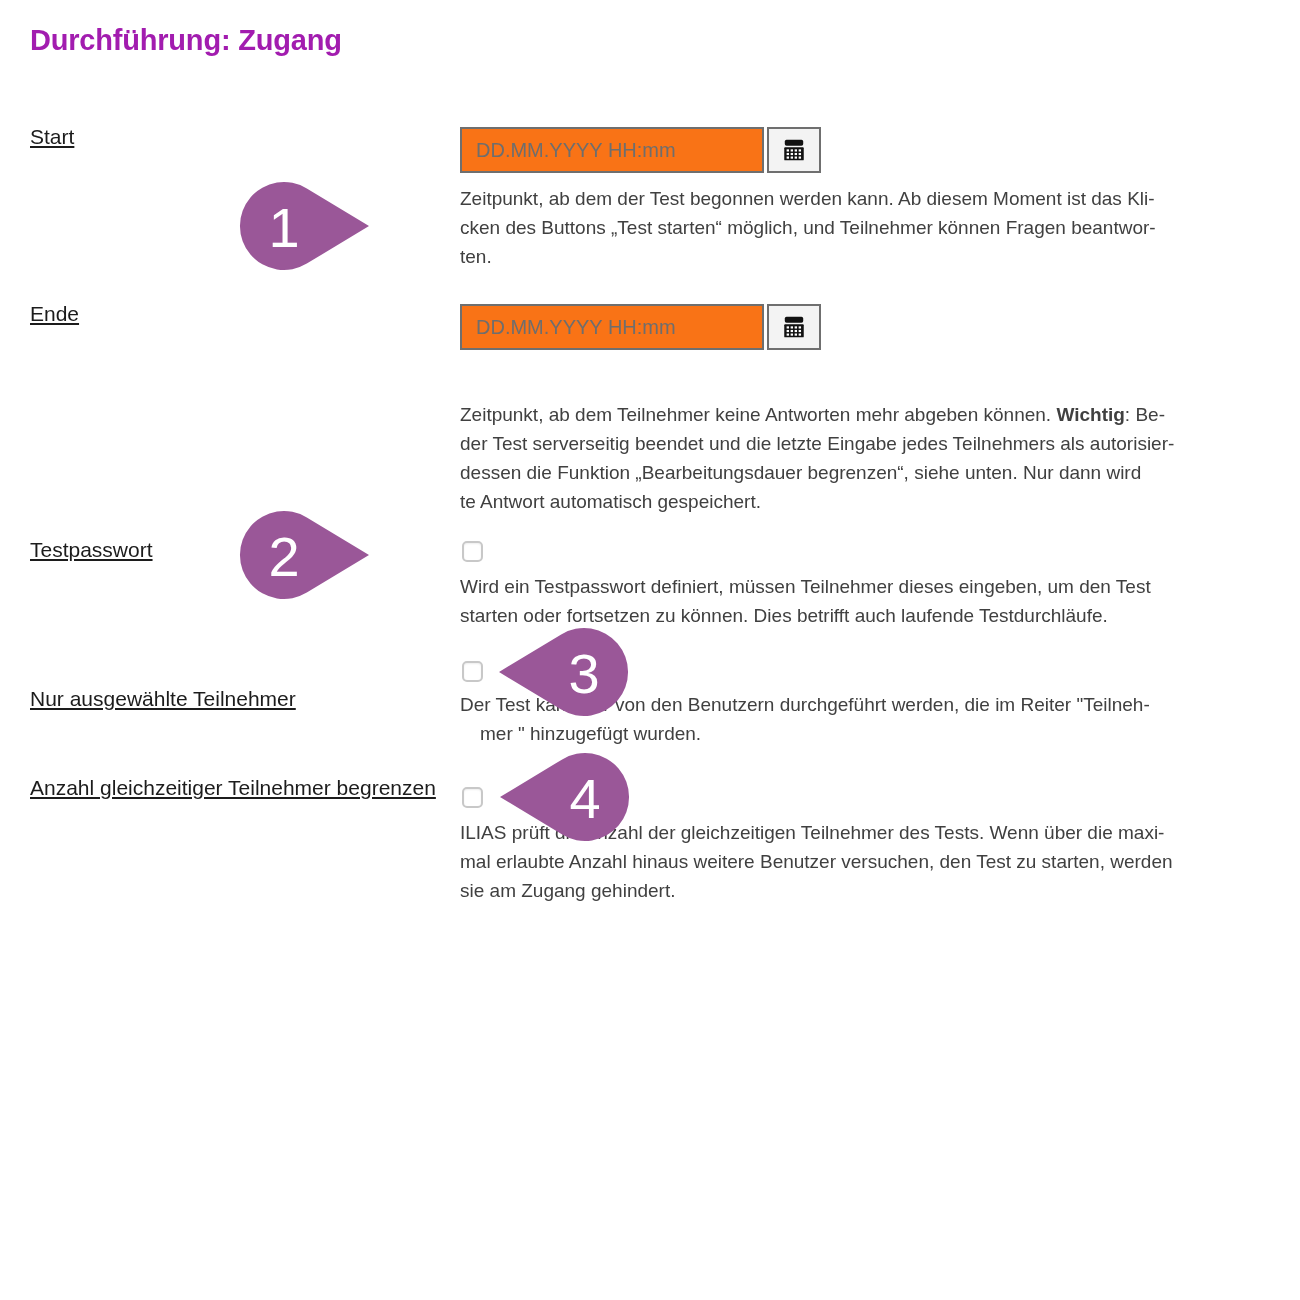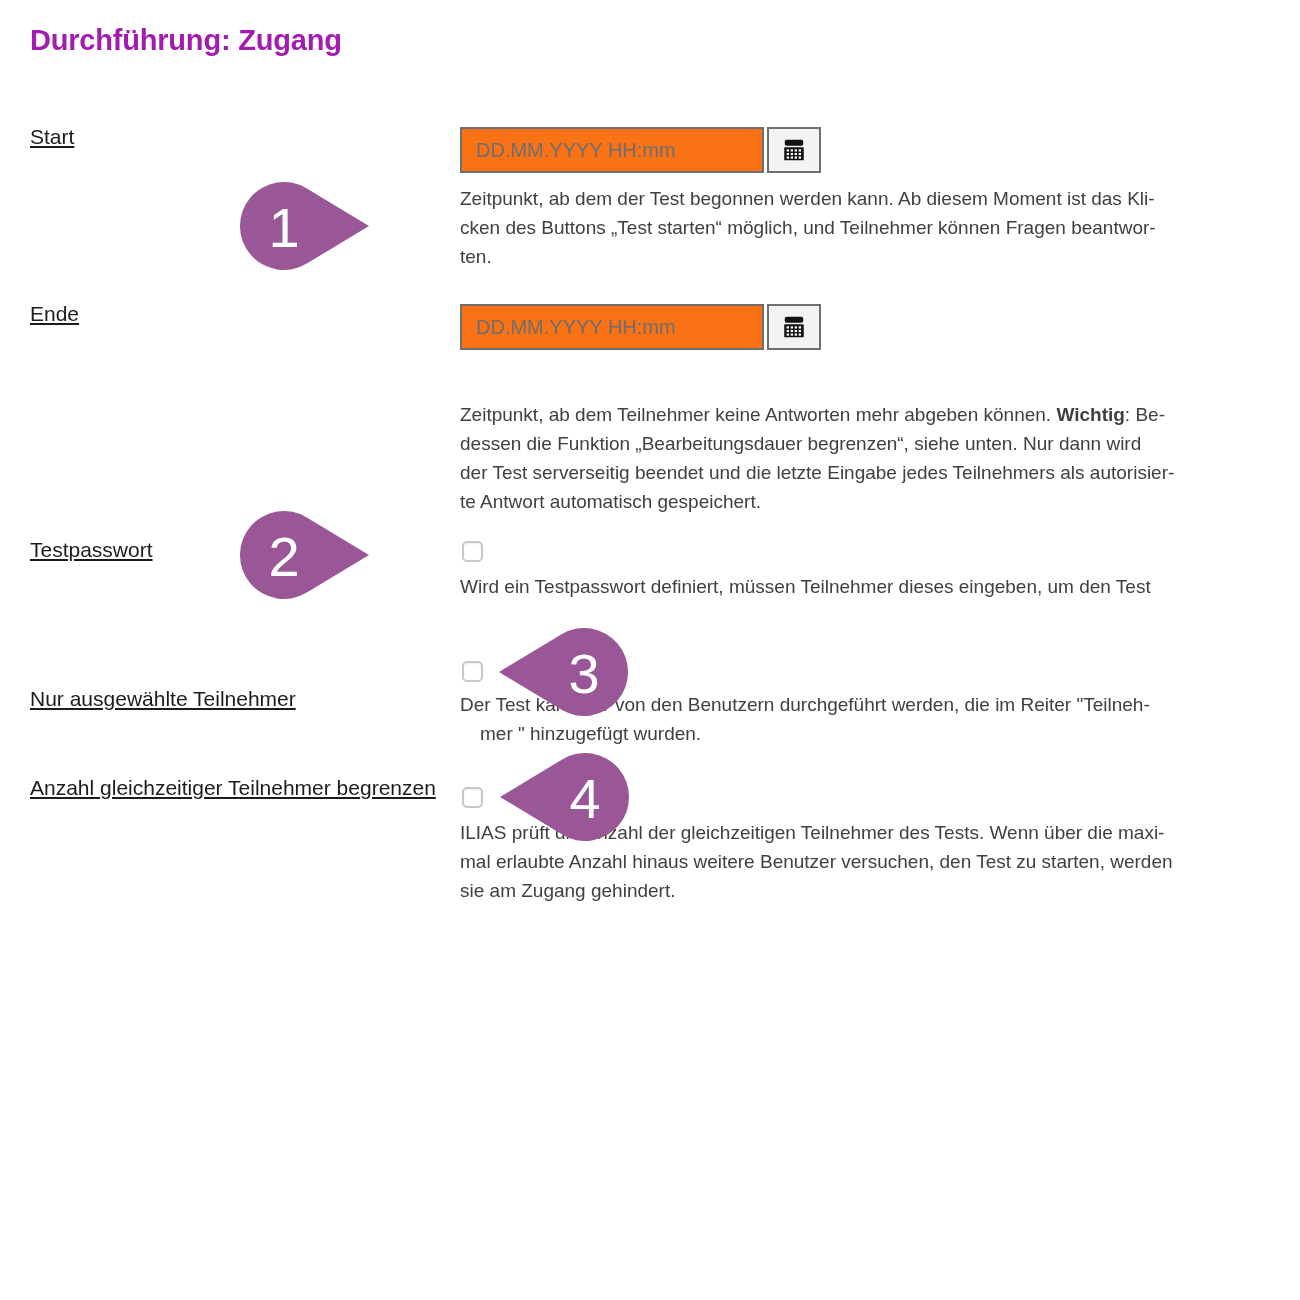--- a/index.html
+++ b/index.html
@@ -102,29 +102,30 @@
         <rect x="5.2" y="18.0" width="2.2" height="2.0"></rect>
           <rect x="8.9" y="18.0" width="2.2" height="2.0"></rect>
           <rect x="12.6" y="18.0" width="2.2" height="2.0"></rect>
           <rect x="16.3" y="18.0" width="2.2" height="2.0"></rect>
       </g>
     </svg>
   </button>
 </div>
 <div class="abs content-col help" style="top:360px;margin-top:40px;">
     <div class="line"><span>Zeitpunkt, ab dem Teilnehmer keine Antworten mehr abgeben können. </span><span class="b">Wichtig</span><span>: Be-</span></div>
+    <div class="line"><span>der Test serverseitig beendet und die letzte Eingabe jedes Teilnehmers als autorisier-</span></div>
     <div class="line"><span>dessen die Funktion „Bearbeitungsdauer begrenzen“, siehe unten. Nur dann wird</span></div>
-    <div class="line"><span>der Test serverseitig beendet und die letzte Eingabe jedes Teilnehmers als autorisier-</span></div>
     <div class="line"><span>te Antwort automatisch gespeichert.</span></div>
   </div>
 
 <div class="abs field-label" style="top:533px;">Testpasswort</div>
 <input type="checkbox" class="abs cb" style="left: 462px; top: 541px;">
 <div class="abs content-col help" style="top:572px;">
     <div class="line"><span>Wird ein Testpasswort definiert, müssen Teilnehmer dieses eingeben, um den Test</span></div>
+    <div class="line"><span>starten oder fortsetzen zu können. Dies betrifft auch laufende Testdurchläufe.</span></div>
   </div>
 
 <div class="abs field-label" style="top:682px;">Nur ausgewählte Teilnehmer</div>
 <input type="checkbox" class="abs cb" style="left: 462px; top: 661px;">
 <div class="abs content-col help" style="top:690px;">
     <div class="line"><span>Der Test kann nur von den Benutzern durchgeführt werden, die im Reiter "Teilneh-</span></div>
     <div class="line" style="padding-left: 20px;"><span>mer " hinzugefügt wurden.</span></div>
   </div>
 
 <div class="abs field-label" style="top:771px;">Anzahl gleichzeitiger Teilnehmer begrenzen</div>

